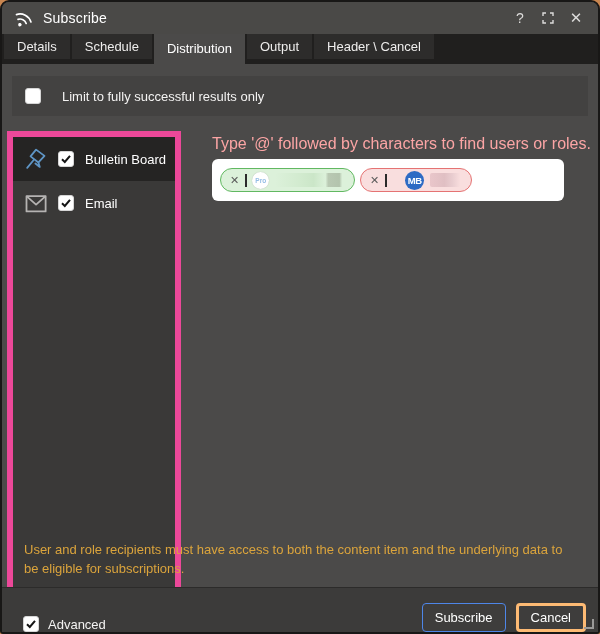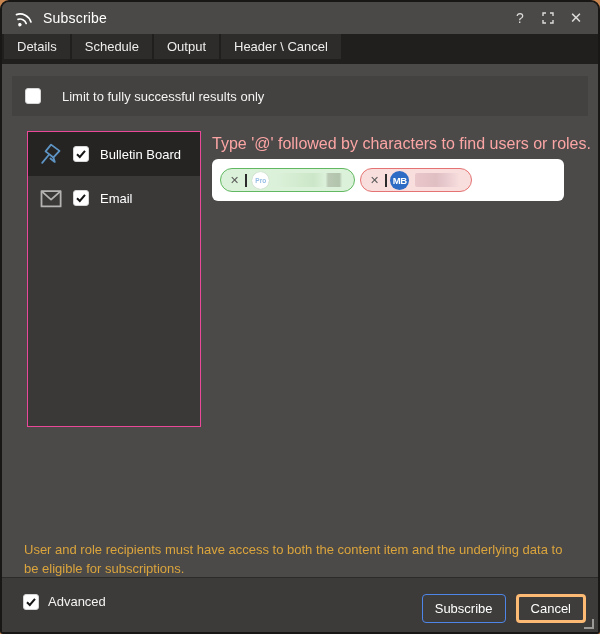--- a/index.html
+++ b/index.html
@@ -44,22 +44,22 @@
   }
   .cbx svg{width:12px;height:12px;}
   
   .limit-strip{
     position:absolute;left:10px;right:10px;top:74px;height:40px;background:#434241;
     display:flex;align-items:center;padding-left:13px;box-sizing:border-box;
   }
   .limit-strip .lbl{margin-left:21px;color:#f4f3f2;font-size:13px;}
   
   .channel-panel{
-    position:absolute;left:25px;top:129px;width:174px;height:296px;box-sizing:border-box;
-    background:#3a3938;border:1px solid #ec4899;
+    position:absolute;left:5px;top:129px;width:174px;height:504px;box-sizing:border-box;
+    background:#3a3938;border:6px solid #ec4899;
   }
   .channel-row{height:44px;display:flex;align-items:center;padding-left:9px;}
   .channel-row.selected{background:#252423;}
   .channel-row .ch-icon{width:27px;height:27px;margin-right:9px;flex:0 0 auto;}
   .channel-row .lbl{margin-left:11px;color:#ffffff;font-size:13px;white-space:nowrap;}
   
   .hint{position:absolute;left:210px;top:133px;color:#fca5a5;font-size:16px;}
   .recipients-box{
     position:absolute;left:210px;top:157px;width:352px;height:42px;background:#ffffff;
     border-radius:6px;display:flex;align-items:center;padding-left:8px;box-sizing:border-box;
@@ -70,32 +70,32 @@
   .chip-x{color:#5a5a5a;font-size:11px;line-height:1;margin:0 6px 0 9px;cursor:default;}
   .chip-sep{width:2px;height:13px;background:#2b2b2b;flex:0 0 auto;}
   .pro-badge{
     width:17px;height:17px;border-radius:50%;background:#ffffff;color:#94bde5;
     font-size:6.5px;font-weight:bold;display:flex;align-items:center;justify-content:center;
     margin-left:5px;flex:0 0 auto;box-shadow:0 0 1px rgba(0,0,0,.25);
   }
   .avatar{
     width:19px;height:19px;border-radius:50%;background:#2e6bc4;color:#ffffff;
     font-size:9.5px;font-weight:bold;display:flex;align-items:center;justify-content:center;
-    margin-left:3px;flex:0 0 auto;letter-spacing:-.5px;
+    margin-left:18px;flex:0 0 auto;letter-spacing:-.5px;
   }
   .redact{height:14px;flex:1;border-radius:2px;margin:0 9px 0 6px;}
   .redact.green{background:linear-gradient(90deg,#dcf1da 0%,#d2ebcf 35%,#cbe6c8 55%,#dcf1da 72%,#b9c9b3 76%,#b3c4ad 92%,#dcf1da 96%);}
   .redact.red{background:linear-gradient(90deg,#e9c6ca 0%,#e0bfc3 45%,#e9cdd0 70%,#f9dede 95%);}
   
   .warning{position:absolute;left:22px;top:538px;width:552px;color:#dba43c;font-size:13px;line-height:19px;}
   
   .footer{
-    position:absolute;left:0;right:0;bottom:0;height:55px;background:#3c3b3a;
-    border-top:1px solid #2c2b2a;display:flex;align-items:flex-start;
-    padding:16px 12px 0 21px;box-sizing:border-box;
+    position:absolute;left:0;right:0;bottom:0;height:45px;background:#3c3b3a;
+    border-top:1px solid #2c2b2a;display:flex;align-items:flex-end;
+    padding:0 12px 0 21px;box-sizing:border-box;
   }
   .footer .lbl{margin-left:9px;color:#f4f3f2;font-size:13px;}
   .footer .spacer{flex:1;}
   .btn{
     height:29px;min-width:70px;padding:0 12px;box-sizing:border-box;border-radius:4px;
     background:#3e3d3c;color:#ffffff;font-size:13px;
     display:flex;align-items:center;justify-content:center;cursor:default;
   }
   .btn.primary{border:1px solid #4e86e8;margin-right:10px;}
   .btn.secondary{border:3px solid #fdba74;}
@@ -126,20 +126,21 @@
       <svg width="12" height="12" viewBox="0 0 12 12">
         <path d="M1 4 V1 H4 M8 1 H11 V4 M11 8 V11 H8 M4 11 H1 V8" stroke="#dddcdb" stroke-width="1.4" fill="none"></path>
       </svg>
     </span>
     <span class="tb-btn close">✕</span>
   </div>
 
   <div class="tabbar">
     <div class="tab">Details</div>
     <div class="tab">Schedule</div>
+    <div class="tab active">Distribution</div>
     <div class="tab">Output</div>
     <div class="tab">Header \ Cancel</div>
   </div>
 
   <div class="limit-strip">
     <span class="cbx"></span>
     <span class="lbl">Limit to fully successful results only</span>
   </div>
 
   <div class="channel-panel">

